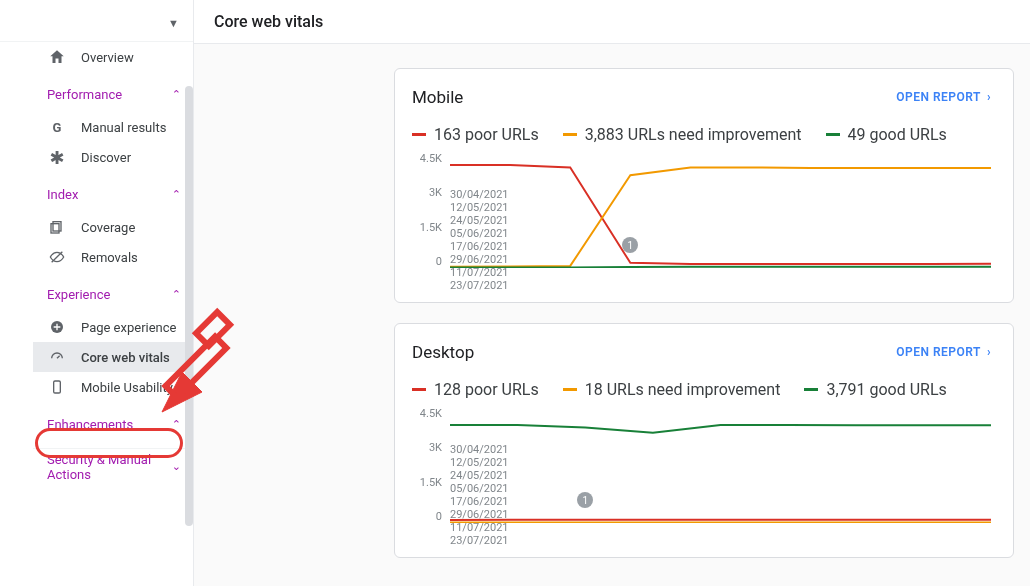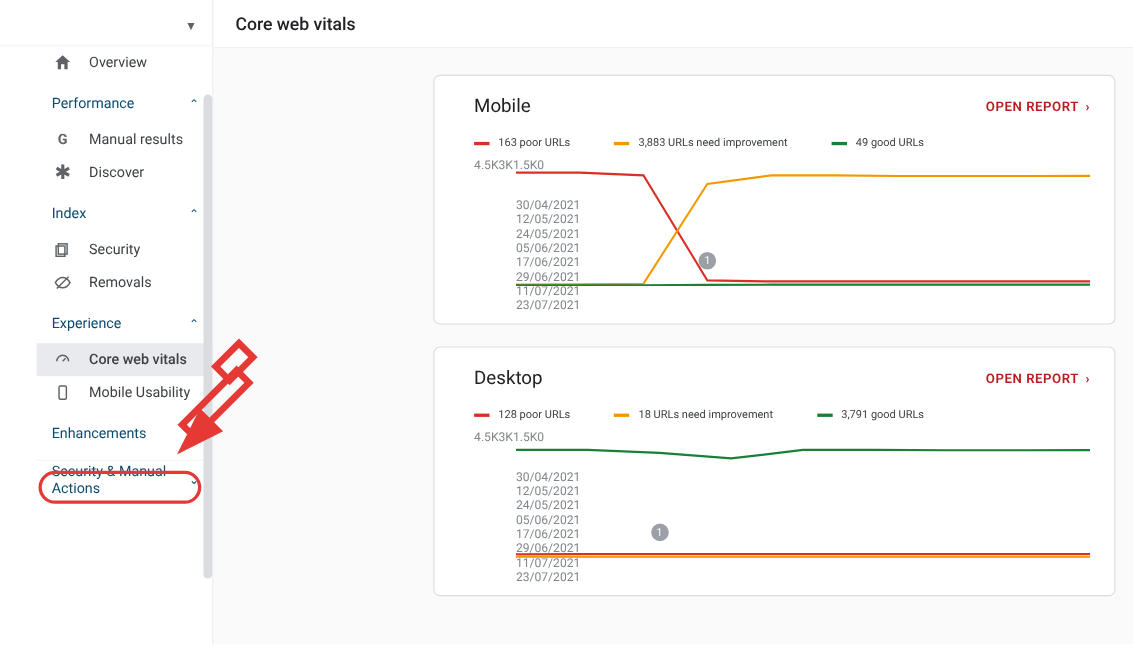--- a/index.html
+++ b/index.html
@@ -6,40 +6,40 @@
   body { font-family: Roboto, "Helvetica Neue", Arial, sans-serif; font-size: 13px; color: #5f6368; background: #fff; width: 1030px; height: 586px; overflow: hidden; }
   .app { display: flex; height: 100%; }
   
   .sidebar { width: 194px; border-right: 1px solid #e8eaed; background: #fff; position: relative; display: flex; flex-direction: column; padding-top: 6px; }
   .property-selector { height: 36px; display: flex; align-items: center; justify-content: flex-end; padding: 0 14px; border-bottom: 1px solid #f1f3f4; }
   .chevron-down { font-size: 11px; color: #5f6368; }
   .sidebar-scroll { overflow-y: auto; flex: 1; position: relative; margin-left: 33px; }
   .sidebar-item { display: flex; align-items: center; height: 30px; padding: 0 8px 0 14px; cursor: pointer; color: #3c4043; font-size: 13px; }
   .sidebar-item.selected { background: #e8eaed; font-weight: 500; }
   .sidebar-icon { width: 20px; height: 20px; display: flex; align-items: center; justify-content: center; color: #5f6368; margin-right: 14px; }
-  .sidebar-section { display: flex; align-items: center; justify-content: space-between; height: 36px; padding: 0 12px 0 14px; font-size: 13px; color: #0c4a6e; cursor: pointer; margin-top: 4px;}
+  .sidebar-section { display: flex; align-items: center; justify-content: space-between; height: 36px; padding: 0 12px 0 14px; font-size: 13px; color: #a21caf; cursor: pointer; margin-top: 4px;}
   .sidebar-section .sec-chev { font-size: 11px; }
   .vscroll { position: absolute; right: 0; top: 44px; width: 8px; height: 440px; background: #dadce0; border-radius: 4px; }
   
   .arrow-annot { position: absolute; left: 154px; top: 300px; width: 120px; height: 120px; pointer-events: none; z-index: 50; }
   .highlight-box { position: absolute; left: 2px; top: 386px; width: 148px; height: 30px; border: 3px solid #e53935; border-radius: 16px; pointer-events: none; z-index: 49; }
   
   .main { flex: 1; display: flex; flex-direction: column; background: #fff; overflow: hidden; }
   .topbar { height: 44px; border-bottom: 1px solid #e8eaed; display: flex; align-items: center; padding: 0 20px; background: #fff; }
   .topbar h1 { font-size: 16px; font-weight: 500; color: #202124; }
   .content { flex: 1; background: #fafafa; padding: 24px 16px 0 200px; overflow: hidden; }
-  .card { background: #fff; border: 1px solid #dadce0; border-radius: 6px; margin-bottom: 20px; padding: 18px 22px 10px 36px; }
+  .card { background: #fff; border: 1px solid #dadce0; border-radius: 6px; margin-bottom: 20px; padding: 18px 22px 10px 17px; }
   .card-head { display: flex; align-items: center; justify-content: space-between; margin-bottom: 18px; }
   .card-title { font-size: 17px; font-weight: 400; color: #202124; }
-  .open-report { display: flex; align-items: center; gap: 6px; color: #b91c1c; font-size: 12px; font-weight: 600; letter-spacing: 0.5px; cursor: pointer; }
-  .legend { display: flex; gap: 40px; margin-bottom: 8px; font-size: 10px; color: #3c4043; }
+  .open-report { display: flex; align-items: center; gap: 6px; color: #3b82f6; font-size: 12px; font-weight: 600; letter-spacing: 0.5px; cursor: pointer; }
+  .legend { display: flex; gap: 24px; margin-bottom: 8px; font-size: 16px; color: #3c4043; }
   .legend-item { display: flex; align-items: center; gap: 8px; }
   .legend-swatch { width: 14px; height: 3px; }
   .chart-wrap { position: relative; height: 140px; }
-  .y-axis { position: absolute; left: 0; top: 0; bottom: 24px; width: 36px; display: flex; flex-direction: row; justify-content: space-between; font-size: 11px; color: #80868b; text-align: right; padding-right: 6px; }
+  .y-axis { position: absolute; left: 0; top: 0; bottom: 24px; width: 36px; display: flex; flex-direction: column; justify-content: space-between; font-size: 11px; color: #80868b; text-align: right; padding-right: 6px; }
   .plot { position: absolute; left: 38px; right: 0; top: 0; bottom: 24px; }
   .x-axis { position: absolute; left: 38px; right: 0; bottom: 0; display: flex; justify-content: space-between; font-size: 11px; color: #80868b; flex-direction: column; }
   .plot svg { width: 100%; height: 100%; display: block; }
   .marker { position: absolute; bottom: 15px; width: 16px; height: 16px; border-radius: 50%; background: #9aa0a6; color: #fff; font-size: 10px; display: flex; align-items: center; justify-content: center; }
   
   .c-poor { background: #d93025; }
   .c-ni   { background: #f29900; }
   .c-good { background: #188038; }
 </style>
 </head>
@@ -80,35 +80,44 @@
         <span>Index</span>
         <span class="sec-chev">⌃</span>
       </div>
       <div class="sidebar-item">
         <span class="sidebar-icon">
           <svg viewBox="0 0 24 24" width="16" height="16" fill="none" stroke="#5f6368" stroke-width="2">
               <rect x="6" y="4" width="12" height="14"></rect>
               <rect x="3" y="7" width="12" height="14"></rect>
             </svg>
         </span>
-        <span>Security</span>
+        <span>Coverage</span>
       </div>
       <div class="sidebar-item">
         <span class="sidebar-icon">
           <svg viewBox="0 0 24 24" width="16" height="16" fill="none" stroke="#5f6368" stroke-width="2">
               <path d="M2 12s4-7 10-7 10 7 10 7-4 7-10 7S2 12 2 12z"></path>
               <line x1="4" y1="20" x2="20" y2="4"></line>
             </svg>
         </span>
         <span>Removals</span>
       </div>
 
       <div class="sidebar-section">
         <span>Experience</span>
         <span class="sec-chev">⌃</span>
+      </div>
+      <div class="sidebar-item">
+        <span class="sidebar-icon">
+          <svg viewBox="0 0 24 24" width="16" height="16" fill="#5f6368">
+              <circle cx="12" cy="12" r="9"></circle>
+              <path d="M12 7v10M7 12h10" stroke="#fff" stroke-width="2"></path>
+            </svg>
+        </span>
+        <span>Page experience</span>
       </div>
       <div class="sidebar-item selected">
         <span class="sidebar-icon">
           <svg viewBox="0 0 24 24" width="16" height="16" fill="none" stroke="#5f6368" stroke-width="2">
               <path d="M4 14a8 8 0 0 1 16 0"></path>
               <line x1="12" y1="14" x2="16" y2="10"></line>
             </svg>
         </span>
         <span>Core web vitals</span>
       </div>

